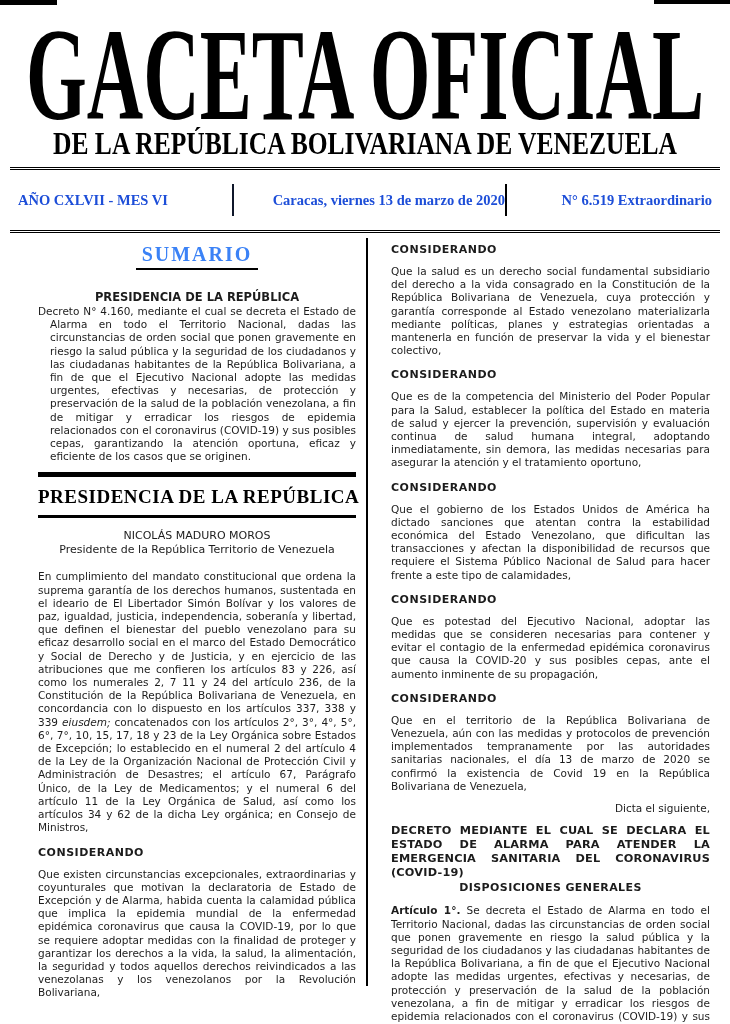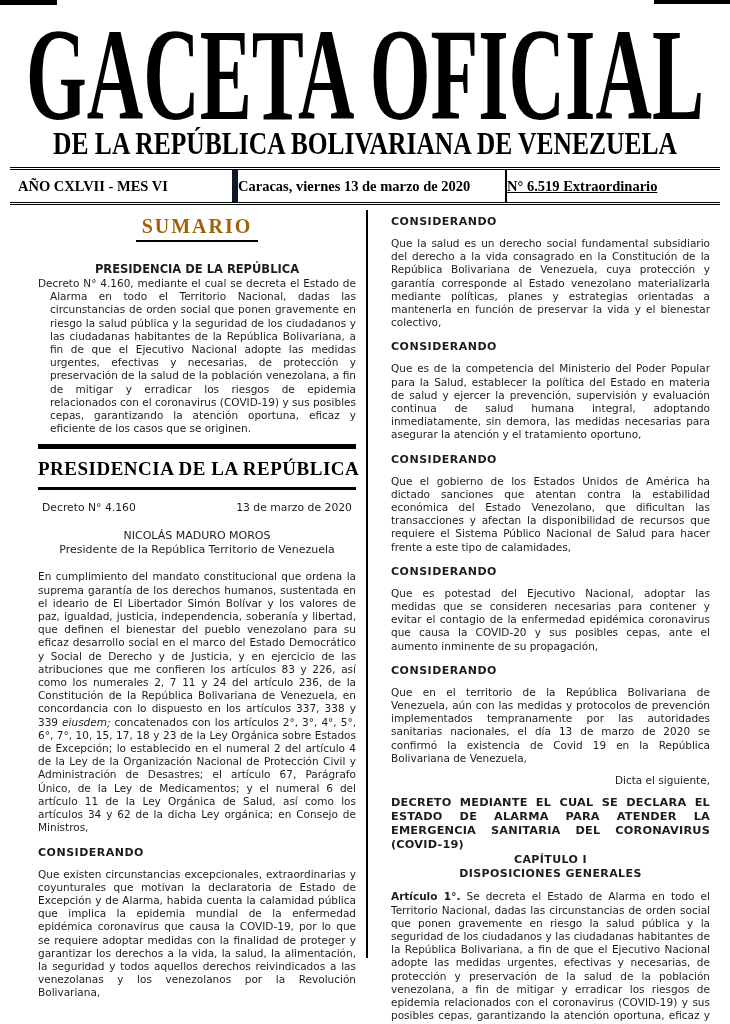--- a/index.html
+++ b/index.html
@@ -28,45 +28,45 @@
     font-family: "Liberation Serif", serif;
     font-weight: bold; font-size: 31px; fill: #000;
   }
 
   
   .double-rule { margin: 0 10px; height: 3px; border-top: 1.5px solid #000; border-bottom: 1.5px solid #000; }
   .double-rule.top { margin-top: 6px; }
 
   
   .header-bar {
-    display: flex; align-items: stretch; margin: 0 10px;
-    font-family: "Liberation Serif", serif; font-weight: bold; font-size: 14.5px; color: #000000;
+    display: flex; align-items: stretch; margin: 14px 10px;
+    font-family: "Liberation Serif", serif; font-weight: bold; font-size: 14.5px; color: #1d4ed8;
   }
   .header-cell { padding: 8px 0 7px; }
   .header-cell.left  { width: 222px; padding-left: 8px; }
-  .header-cell.center { width: 275px; text-align: left; border-left: 6px solid #0f172a; border-right: 2px solid #000; }
-  .header-cell.right { flex: 1; text-align: left; padding-right: 8px; text-decoration: underline; }
+  .header-cell.center { width: 275px; text-align: right; border-left: 2px solid #0f172a; border-right: 2px solid #000; }
+  .header-cell.right { flex: 1; text-align: right; padding-right: 8px; }
 
   
   .columns { position: relative; margin: 5px 10px 0; display: flex; align-items: flex-start; }
   .col-divider { position: absolute; left: 356px; top: 0; width: 2px; height: 748px; background: #000; }
   .col-left  { width: 348px; padding-left: 28px; padding-right: 2px; }
   .col-right { width: 335px; margin-left: 27px; padding-left: 6px; padding-right: 10px; }
 
   .body-text { font-size: 10.5px; line-height: 13.2px; text-align: justify; margin: 0 0 9px; }
   .considerando {
     font-weight: bold; font-size: 11px; letter-spacing: .5px;
     text-align: left; margin: 11px 0 9px;
   }
 
   
   .sumario-title-wrap { text-align: center; margin: 5px 0 20px; }
   .sumario-title {
     display: inline-block; font-family: "Liberation Serif", serif; font-weight: bold;
-    font-size: 20px; letter-spacing: 2px; color: #a16207;
+    font-size: 20px; letter-spacing: 2px; color: #3b82f6;
     border-bottom: 2px solid #000; padding: 0 6px 2px;
   }
   .summary-heading { font-weight: bold; font-size: 11.5px; text-align: center; margin: 0 0 1px; }
   .summary-entry { padding-left: 12px; text-indent: -12px; margin-bottom: 0; }
 
   .rule-sep {
     margin-top: 9px; height: 3px;
     border-top: 2px solid #000; border-bottom: 3px solid #000;
   }
   .decree-heading {
@@ -126,24 +126,20 @@
     </div>
 
     <div class="summary-heading">PRESIDENCIA DE LA REPÚBLICA</div>
     <p class="body-text summary-entry">Decreto N° 4.160, mediante el cual se decreta el Estado de Alarma en todo el Territorio Nacional, dadas las circunstancias de orden social que ponen gravemente en riesgo la salud pública y la seguridad de los ciudadanos y las ciudadanas habitantes de la República Bolivariana, a fin de que el Ejecutivo Nacional adopte las medidas urgentes, efectivas y necesarias, de protección y preservación de la salud de la población venezolana, a fin de mitigar y erradicar los riesgos de epidemia relacionados con el coronavirus (COVID-19) y sus posibles cepas, garantizando la atención oportuna, eficaz y eficiente de los casos que se originen.</p>
 
     <div class="rule-sep"></div>
 
     <div class="decree-heading">PRESIDENCIA DE LA REPÚBLICA</div>
     <div class="rule-heavy"></div>
 
-    <div class="decree-meta">
-      <span>Decreto N° 4.160</span>
-      <span>13 de marzo de 2020</span>
-    </div>
 
     <div class="president">
       <div>NICOLÁS MADURO MOROS</div>
       <div>Presidente de la República Territorio de Venezuela</div>
     </div>
 
     <p class="body-text"><span>En cumplimiento del mandato constitucional que ordena la suprema garantía de los derechos humanos, sustentada en el ideario de El Libertador Simón Bolívar y los valores de paz, igualdad, justicia, independencia, soberanía y libertad, que definen el bienestar del pueblo venezolano para su eficaz desarrollo social en el marco del Estado Democrático y Social de Derecho y de Justicia, y en ejercicio de las atribuciones que me confieren los artículos 83 y 226, así como los numerales 2, 7 11 y 24 del artículo 236, de la Constitución de la República Bolivariana de Venezuela, en concordancia con lo dispuesto en los artículos 337, 338 y 339 </span><span class="italic">eiusdem;</span><span> concatenados con los artículos 2°, 3°, 4°, 5°, 6°, 7°, 10, 15, 17, 18 y 23 de la Ley Orgánica sobre Estados de Excepción; lo establecido en el numeral 2 del artículo 4 de la Ley de la Organización Nacional de Protección Civil y Administración de Desastres; el artículo 67, Parágrafo Único, de la Ley de Medicamentos; y el numeral 6 del artículo 11 de la Ley Orgánica de Salud, así como los artículos 34 y 62 de la dicha Ley orgánica; en Consejo de Ministros,</span></p>
 
     <div class="considerando">CONSIDERANDO</div>
     <p class="body-text">Que existen circunstancias excepcionales, extraordinarias y coyunturales que motivan la declaratoria de Estado de Excepción y de Alarma, habida cuenta la calamidad pública que implica la epidemia mundial de la enfermedad epidémica coronavirus que causa la COVID-19, por lo que se requiere adoptar medidas con la finalidad de proteger y garantizar los derechos a la vida, la salud, la alimentación, la seguridad y todos aquellos derechos reivindicados a las venezolanas y los venezolanos por la Revolución Bolivariana,</p>
@@ -165,19 +161,18 @@
     <p class="body-text">Que es potestad del Ejecutivo Nacional, adoptar las medidas que se consideren necesarias para contener y evitar el contagio de la enfermedad epidémica coronavirus que causa la COVID-20 y sus posibles cepas, ante el aumento inminente de su propagación,</p>
 
     <div class="considerando">CONSIDERANDO</div>
     <p class="body-text">Que en el territorio de la República Bolivariana de Venezuela, aún con las medidas y protocolos de prevención implementados tempranamente por las autoridades sanitarias nacionales, el día 13 de marzo de 2020 se confirmó la existencia de Covid 19 en la República Bolivariana de Venezuela,</p>
 
     <p class="body-text dicta-line">Dicta el siguiente,</p>
 
     <div class="decree-title">DECRETO MEDIANTE EL CUAL SE DECLARA EL ESTADO DE ALARMA PARA ATENDER LA EMERGENCIA SANITARIA DEL CORONAVIRUS (COVID-19)</div>
 
     <div class="chapter">
-      <div>CAPÍTULO I</div>
       <div>DISPOSICIONES GENERALES</div>
     </div>
 
     <p class="body-text"><span class="bold">Artículo 1°.</span><span> Se decreta el Estado de Alarma en todo el Territorio Nacional, dadas las circunstancias de orden social que ponen gravemente en riesgo la salud pública y la seguridad de los ciudadanos y las ciudadanas habitantes de la República Bolivariana, a fin de que el Ejecutivo Nacional adopte las medidas urgentes, efectivas y necesarias, de protección y preservación de la salud de la población venezolana, a fin de mitigar y erradicar los riesgos de epidemia relacionados con el coronavirus (COVID-19) y sus posibles cepas, garantizando la atención oportuna, eficaz y eficiente de los casos que se originen.</span></p>
   </div>
 </div>
 
 </body></html>

